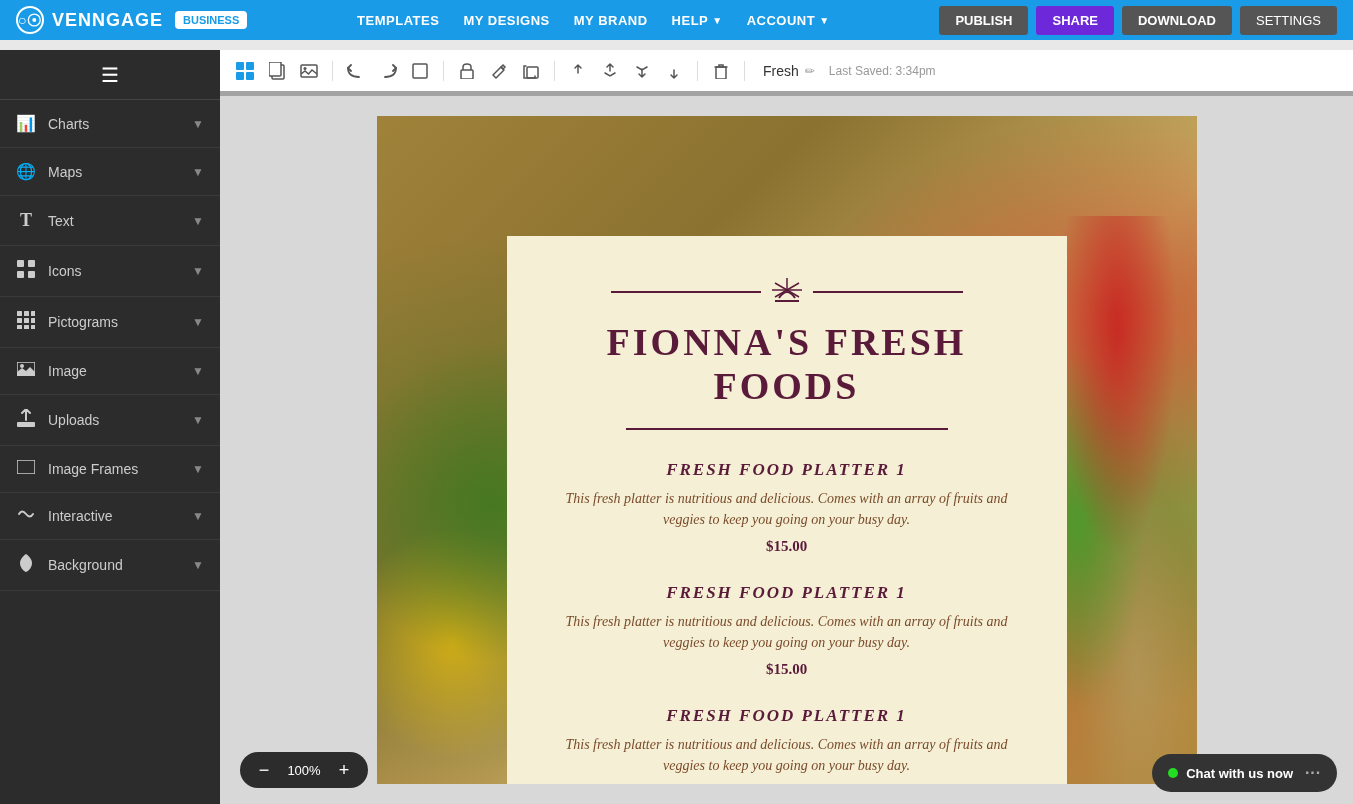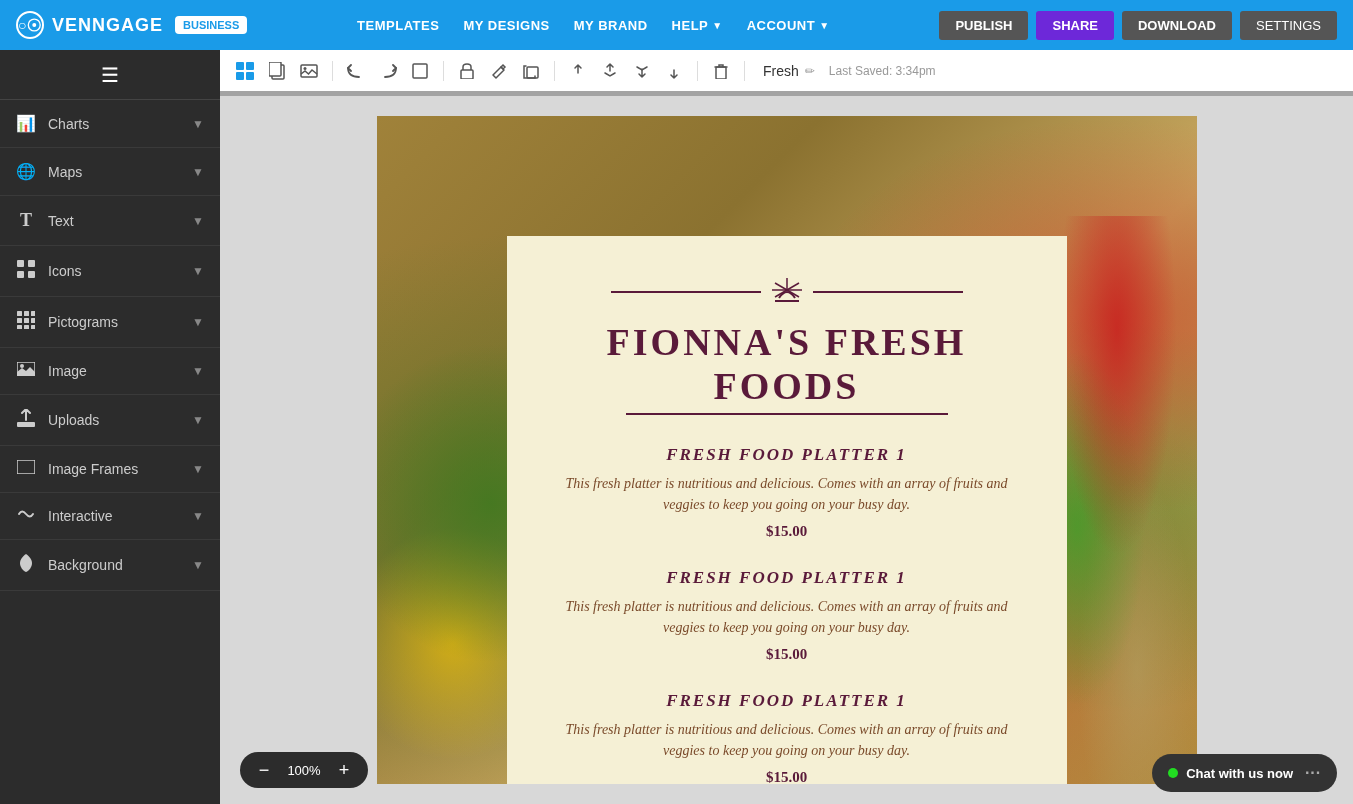--- a/index.html
+++ b/index.html
@@ -1,21 +1,21 @@
 <!DOCTYPE html>
 <html><head>
   <meta charset="utf-8">
   <style>
     * { margin: 0; padding: 0; box-sizing: border-box; }
     body { font-family: Arial, sans-serif; background: #e8e8e8; overflow: hidden; width: 1353px; height: 804px; }
 
     
     .top-nav {
       background: #1a9be8;
-      height: 50px;
+      height: 40px;
       display: flex;
       align-items: center;
       padding: 0 16px;
       justify-content: space-between;
       position: fixed;
       top: 0; left: 0; right: 0;
       z-index: 100;
     }
     .top-nav-left { display: flex; align-items: center; gap: 12px; }
     .logo { display: flex; align-items: center; gap: 8px; color: white; font-size: 18px; font-weight: bold; letter-spacing: 1px; }
@@ -172,21 +172,21 @@
       color: #5a1a3a;
     }
 
     .menu-title {
       font-family: Georgia, serif;
       font-size: 38px;
       font-weight: bold;
       color: #5a1a3a;
       letter-spacing: 3px;
       text-transform: uppercase;
-      margin-bottom: 5px;
+      margin-bottom: 20px;
     }
     .menu-title-underline {
       width: 70%;
       margin: 0 auto;
       height: 2px;
       background: #5a1a3a;
     }
 
     .menu-section {
       text-align: center;

